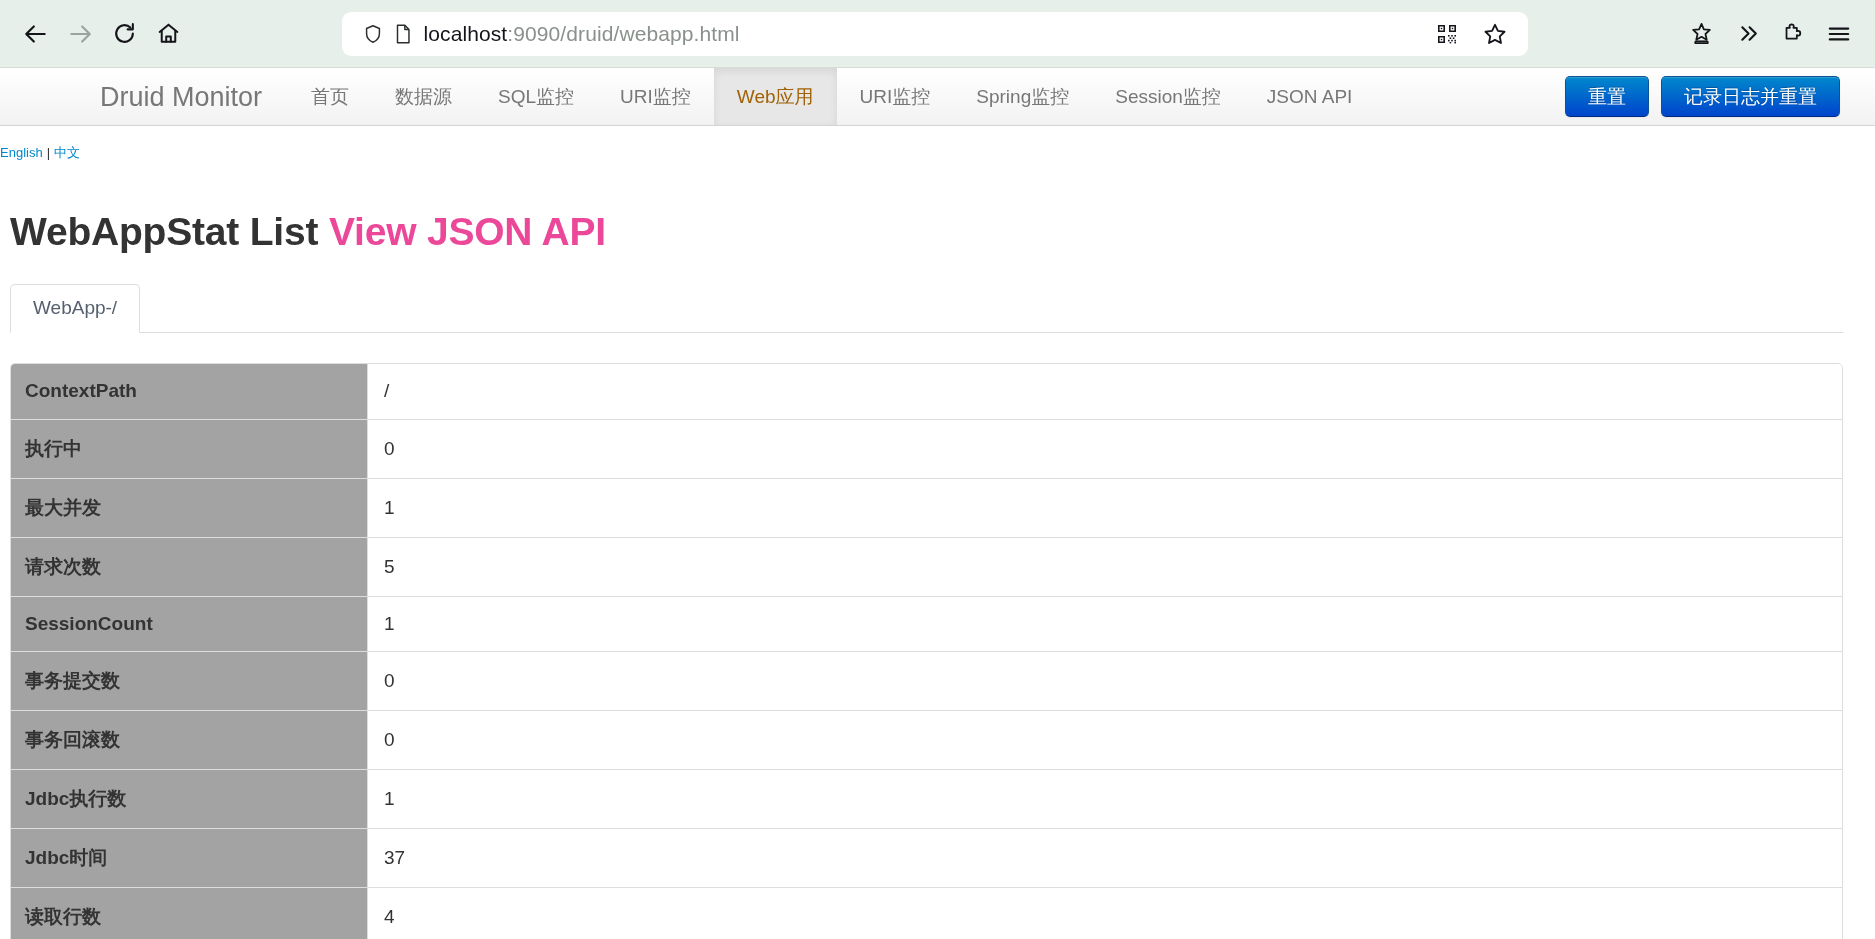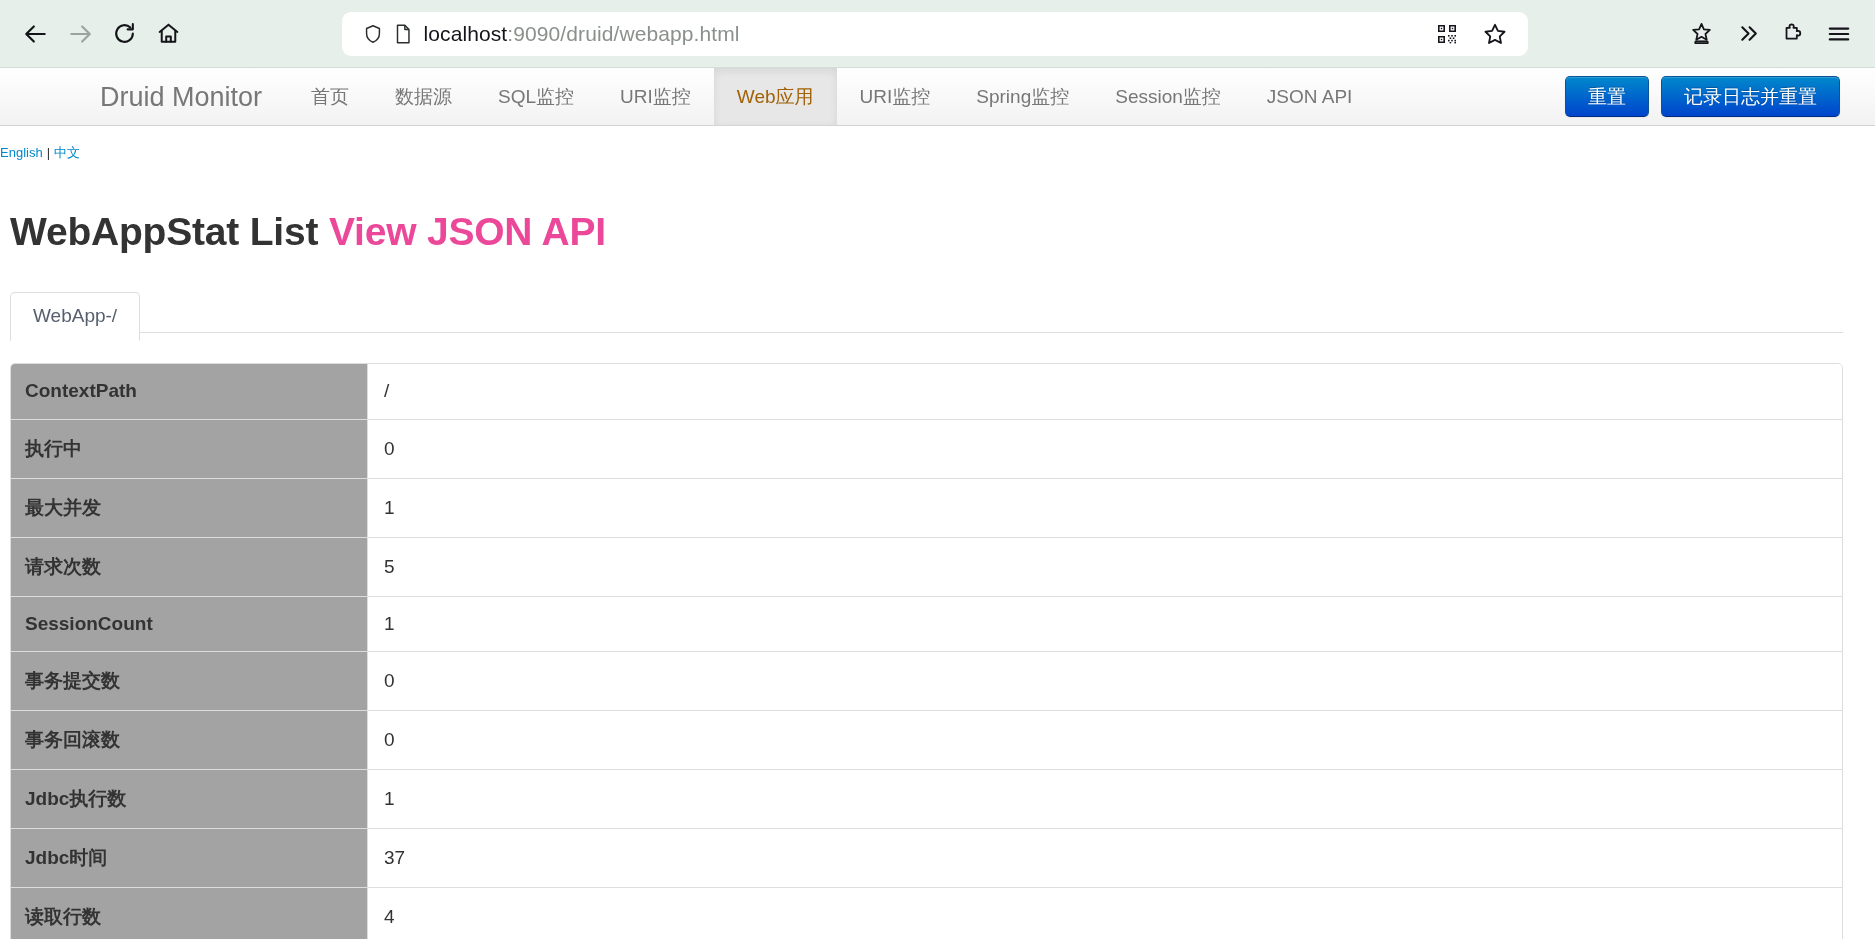--- a/index.html
+++ b/index.html
@@ -148,21 +148,21 @@
   }
   .tab {
     font-size: 19px;
     color: #555f6e;
     padding: 12px 22px;
     border: 1px solid #dddddd;
     border-bottom: 1px solid #ffffff;
     border-radius: 5px 5px 0 0;
     background: #ffffff;
     position: relative;
-    top: 9px;
+    top: 1px;
     line-height: 1.2;
   }
 
   
   #stat-table {
     margin: 30px 0 0 10px;
     width: 1833px;
     border-collapse: separate;
     border-spacing: 0;
     border: 1px solid #dddddd;

